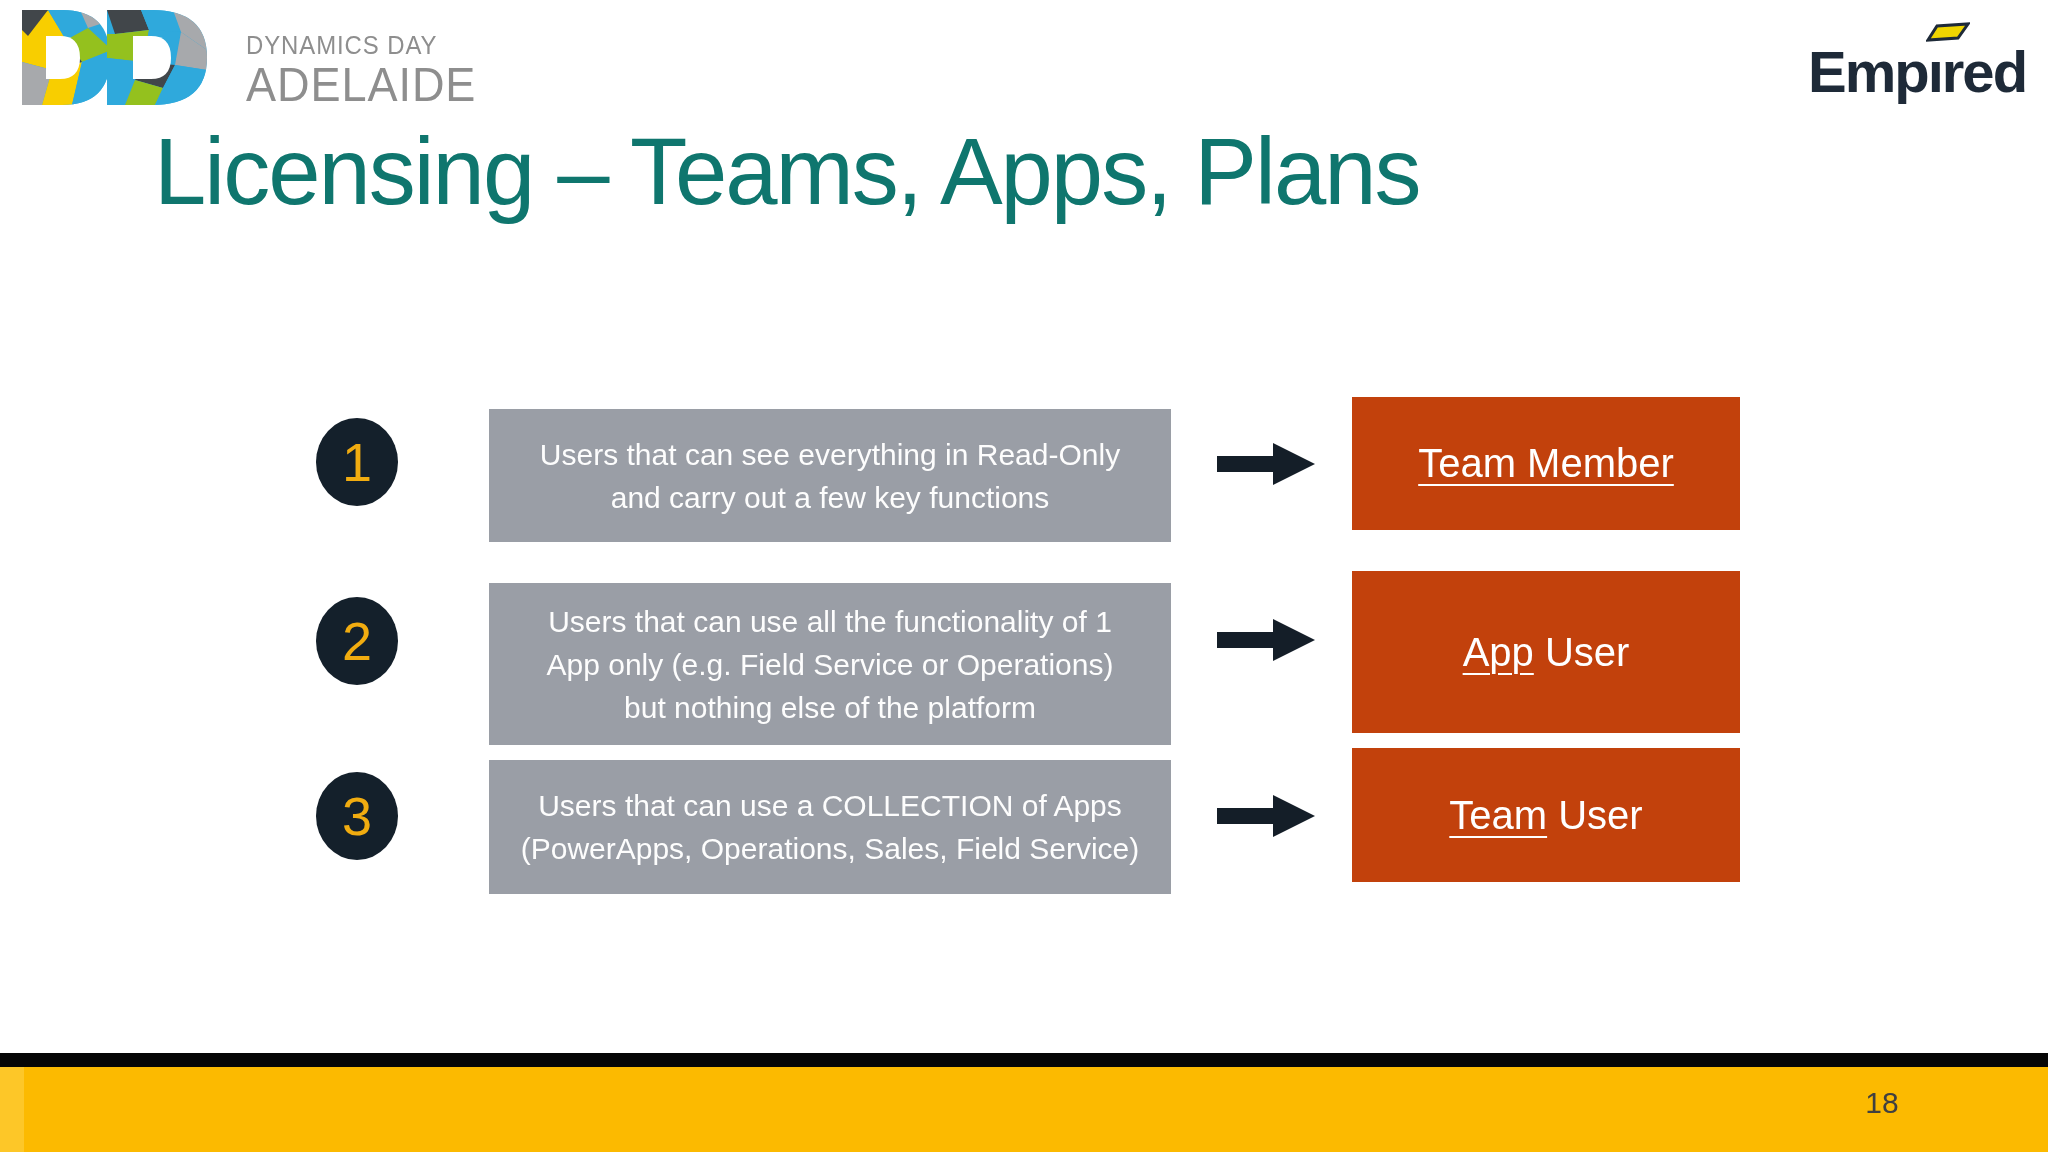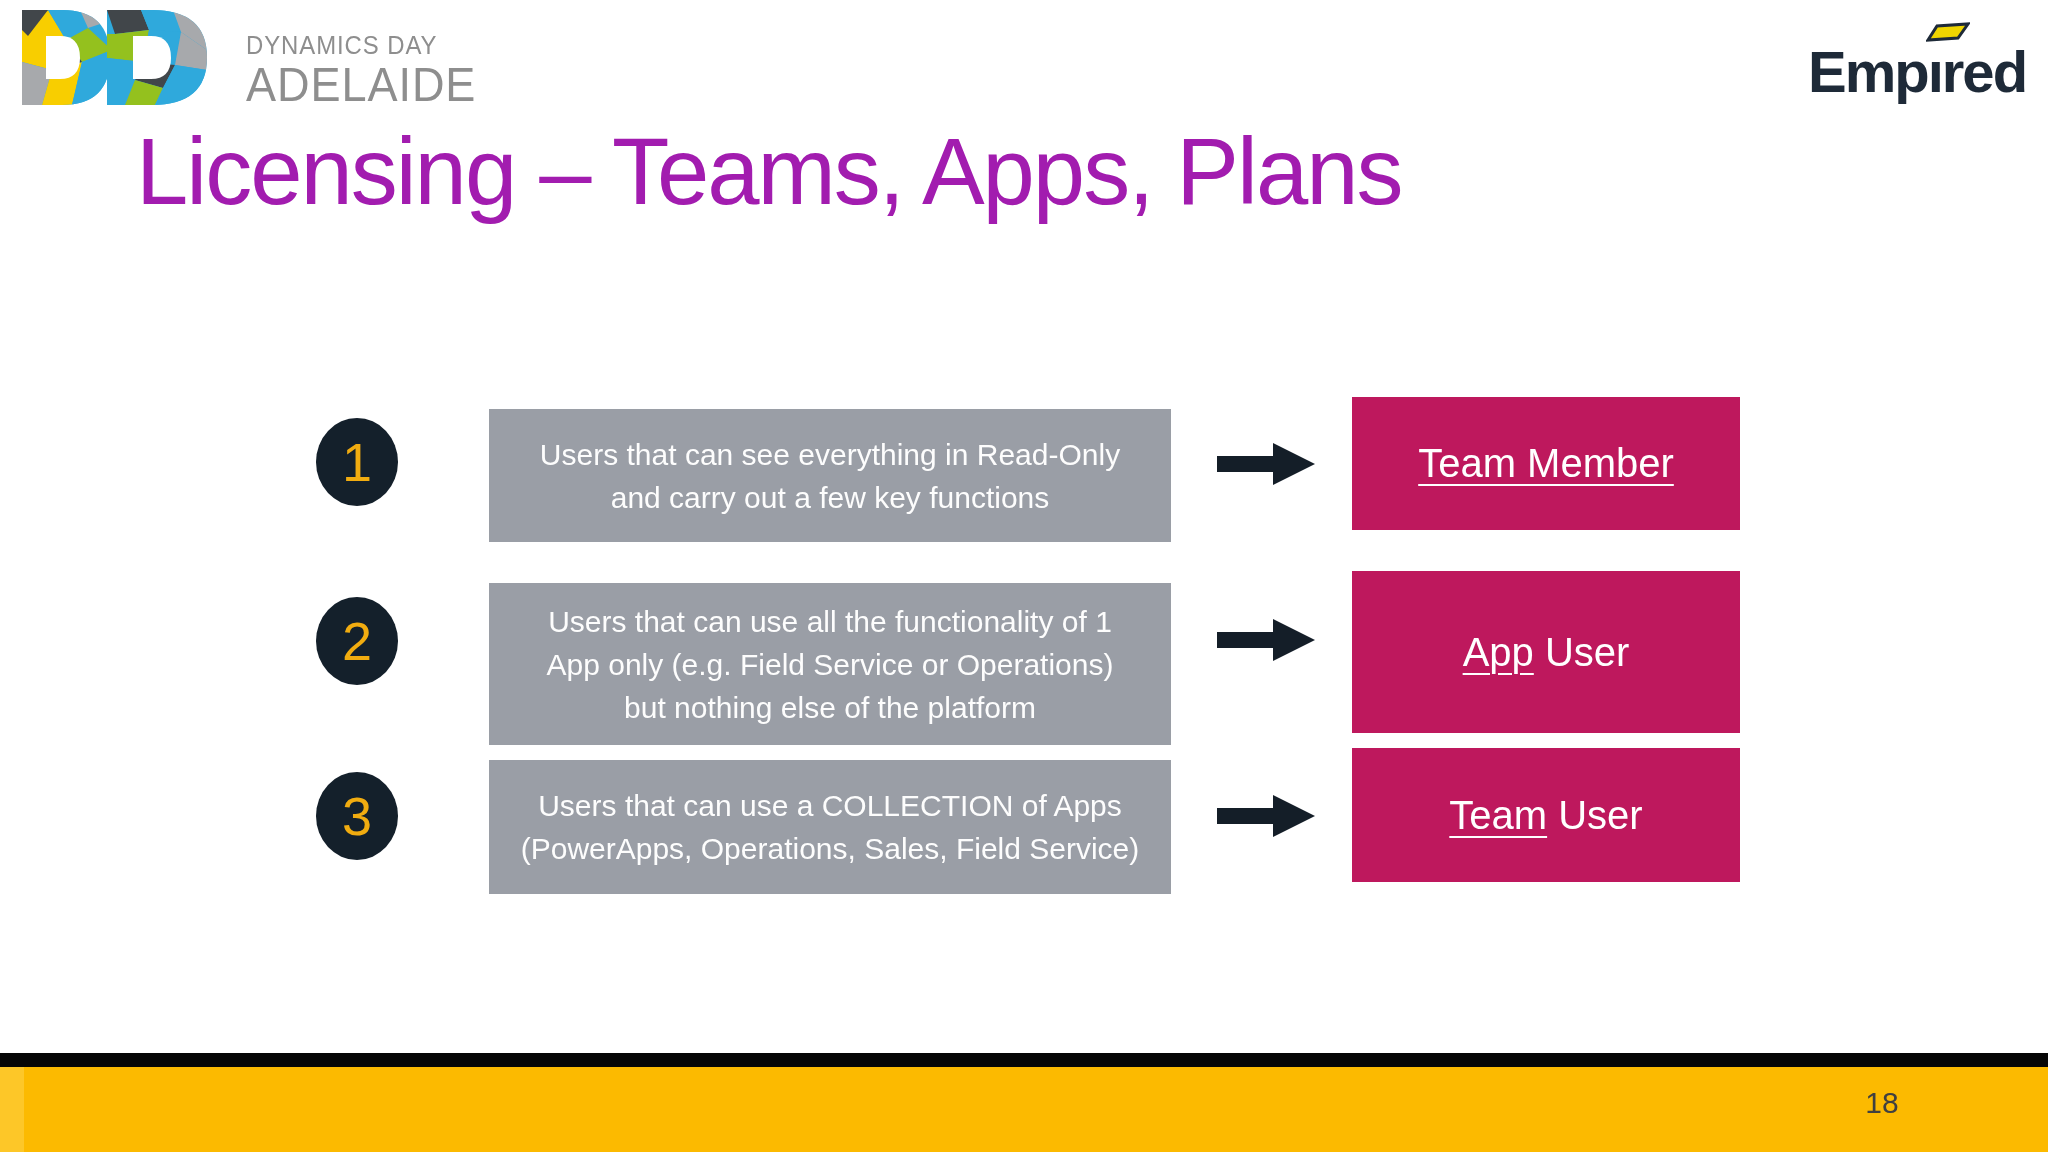--- a/index.html
+++ b/index.html
@@ -11,32 +11,32 @@
   .dd-text{margin-left:14px;color:#8e8e8e;transform:scaleX(.92);transform-origin:left top;}
   .dd-text .line1{font-size:26px;letter-spacing:1px;line-height:30px;margin-top:20px;}
   .dd-text .line2{font-size:49px;letter-spacing:1px;line-height:48px;}
 
   .empired{position:absolute;right:30px;top:26px;width:210px;height:76px;}
   .empired-word{position:absolute;left:0;top:12px;font-size:58px;font-weight:bold;
     letter-spacing:-2px;color:#1e2a38;}
   .empired-mark{position:absolute;left:118px;top:-4px;width:44px;height:24px;}
 
   
-  .title{position:absolute;left:136px;top:118px;font-size:94px;font-weight:200;color:#a21caf;
+  .title{position:absolute;left:154px;top:118px;font-size:94px;font-weight:200;color:#0f766e;
     letter-spacing:-2px;white-space:nowrap;font-family:"Liberation Sans",sans-serif;}
 
   
   .num-circle{position:absolute;left:316px;width:82px;height:88px;border-radius:50%;
     background:#14202b;color:#f1ac10;display:flex;align-items:center;justify-content:center;
     font-size:54px;}
   .gray-box{position:absolute;left:489px;width:682px;background:#9a9ea6;color:#fdfdfd;
     display:flex;align-items:center;justify-content:center;text-align:center;
     font-size:30px;font-weight:300;line-height:43px;white-space:pre-line;padding:0 14px;box-sizing:border-box;margin-top:12px;}
   .arrow{position:absolute;left:1217px;width:100px;height:46px;}
-  .orange-box{position:absolute;left:1352px;width:388px;background:#be185d;color:#ffffff;
+  .orange-box{position:absolute;left:1352px;width:388px;background:#c2410c;color:#ffffff;
     display:flex;align-items:center;justify-content:center;font-size:40px;font-weight:300;}
   .orange-box .em{font-weight:400;text-decoration:underline;text-underline-offset:7px;
     text-decoration-thickness:2px;}
   .orange-box .rest{white-space:pre;}
 
   .r1{top:397px;height:133px;}
   .r2{top:571px;height:162px;}
   .r3{top:748px;height:134px;}
   .c1{top:418px;}
   .c2{top:597px;}

